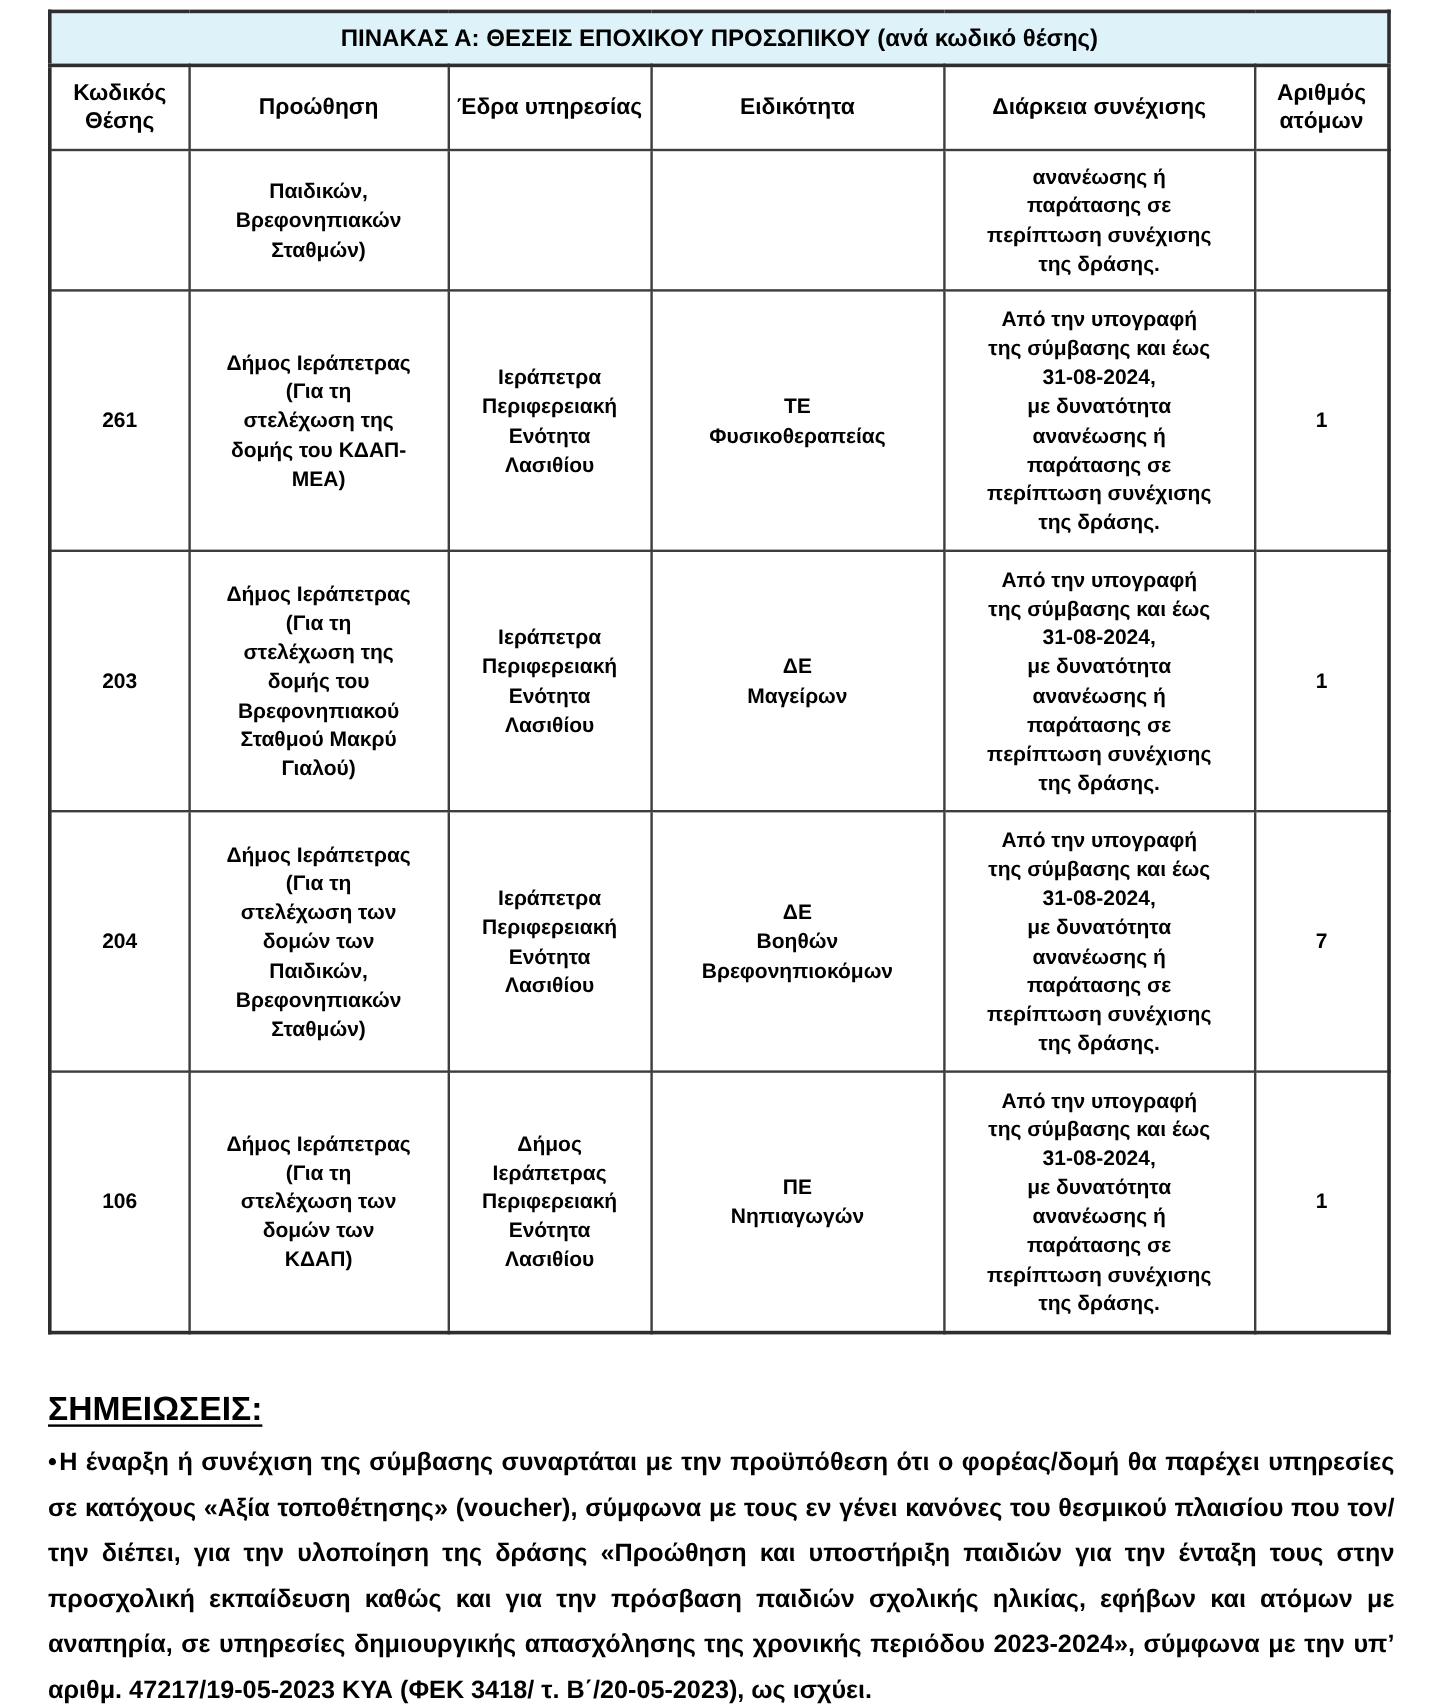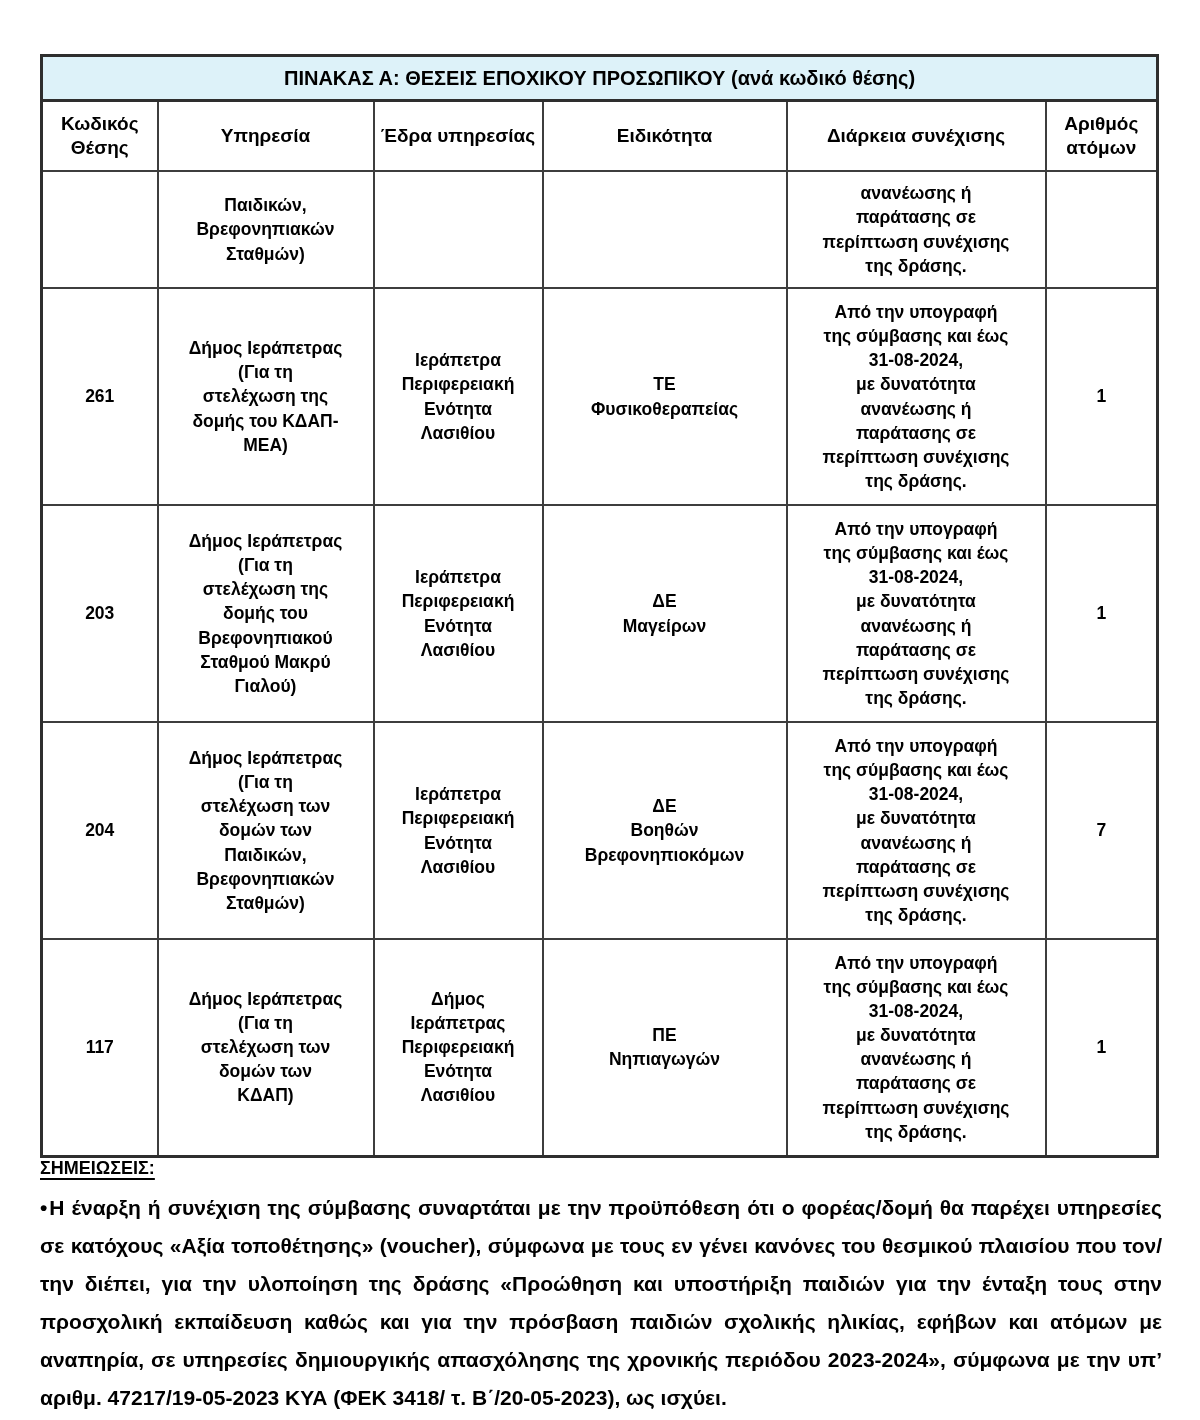--- a/index.html
+++ b/index.html
@@ -16,21 +16,20 @@
     background: #ffffff;
     overflow: hidden;
   }
   table.positions {
     position: absolute;
     left: 40px;
     top: 8px;
     width: 1116px;
     border-collapse: collapse;
     table-layout: fixed;
-    margin-top: 46px;
   }
   table.positions th,
   table.positions td {
     border: 2px solid #3d3d3d;
     font-weight: bold;
     text-align: center;
     vertical-align: middle;
     padding: 2px 4px;
     white-space: pre-line;
     overflow: hidden;
@@ -58,21 +57,21 @@
   tr.cont-row { height: 117px; }
   tr.tall-row { height: 217px; }
   td.num-cell { font-size: 18px; }
   .notes {
     position: absolute;
     left: 40px;
     top: 1158px;
     width: 1122px;
   }
   .notes-heading {
-    font-size: 18px;
+    font-size: 28px;
     font-weight: bold;
     text-decoration: underline;
     text-decoration-thickness: 2px;
     text-underline-offset: 4px;
     margin: 0 0 10px 0;
   }
   .notes-text {
     font-size: 21px;
     font-weight: bold;
     text-align: justify;
@@ -94,21 +93,21 @@
       <col style="width:244px">
       <col style="width:259px">
       <col style="width:112px">
     </colgroup>
     <tbody>
         <tr class="title-row">
       <td colspan="6">ΠΙΝΑΚΑΣ Α: ΘΕΣΕΙΣ ΕΠΟΧΙΚΟΥ ΠΡΟΣΩΠΙΚΟΥ (ανά κωδικό θέσης)</td>
     </tr>
     <tr class="head-row">
       <th>Κωδικός Θέσης</th>
-      <th>Υπηρεσία</th>
+      <th>Προώθηση</th>
       <th>Έδρα υπηρεσίας</th>
       <th>Ειδικότητα</th>
       <th>Διάρκεια συνέχισης</th>
       <th>Αριθμός ατόμων</th>
     </tr>
     <tr class="data-row cont-row">
       <td class="num-cell"></td>
       <td>Παιδικών,
 Βρεφονηπιακών
 Σταθμών)</td>
@@ -188,21 +187,21 @@
 της σύμβασης και έως
 31-08-2024,
 με δυνατότητα
 ανανέωσης ή
 παράτασης σε
 περίπτωση συνέχισης
 της δράσης.</td>
       <td class="num-cell">7</td>
     </tr>
     <tr class="data-row tall-row">
-      <td class="num-cell">117</td>
+      <td class="num-cell">106</td>
       <td>Δήμος Ιεράπετρας
 (Για τη
 στελέχωση των
 δομών των
 ΚΔΑΠ)</td>
       <td>Δήμος
 Ιεράπετρας
 Περιφερειακή
 Ενότητα
 Λασιθίου</td>

